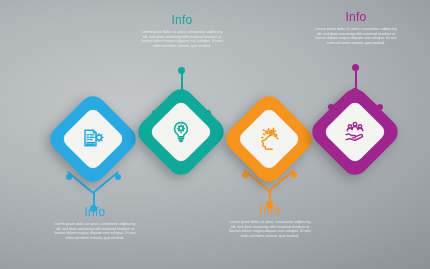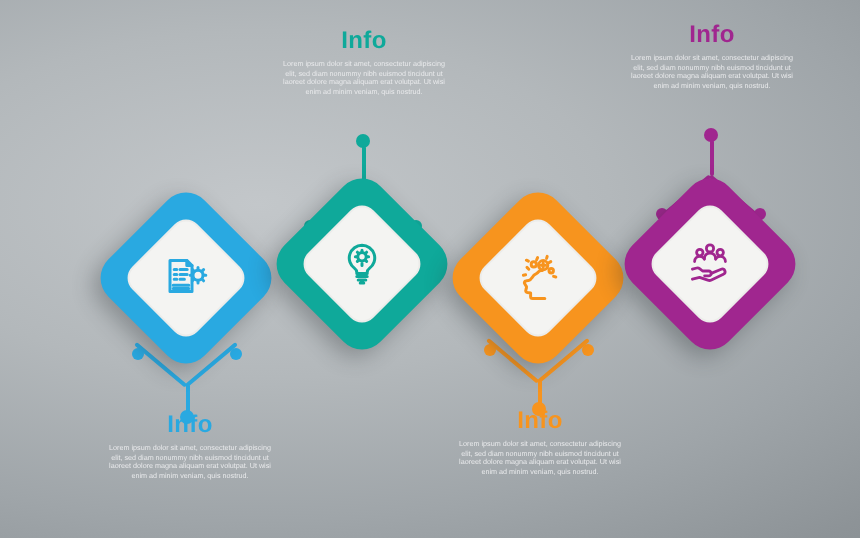--- a/index.html
+++ b/index.html
@@ -34,21 +34,21 @@
   .ico{
     position:absolute;left:0;top:0;width:46px;height:46px;
     transform:rotate(-45deg);
     display:flex;align-items:center;justify-content:center;
   }
   .ico svg{width:24px;height:24px;display:block;}
 
   
   .txtblock{position:absolute;width:86px;text-align:center;}
   .ttl{
-    font-size:12px;font-weight:bold;letter-spacing:.2px;
+    font-size:12px;font-weight:normal;letter-spacing:.2px;
     margin:0 0 3px 0;line-height:13px;
   }
   .body{
     font-size:3.6px;line-height:4.6px;color:#e9eaec;
     margin:0;text-align:center;
     font-family:"Liberation Sans", sans-serif;
   }
 </style>
 </head>
 <body>

